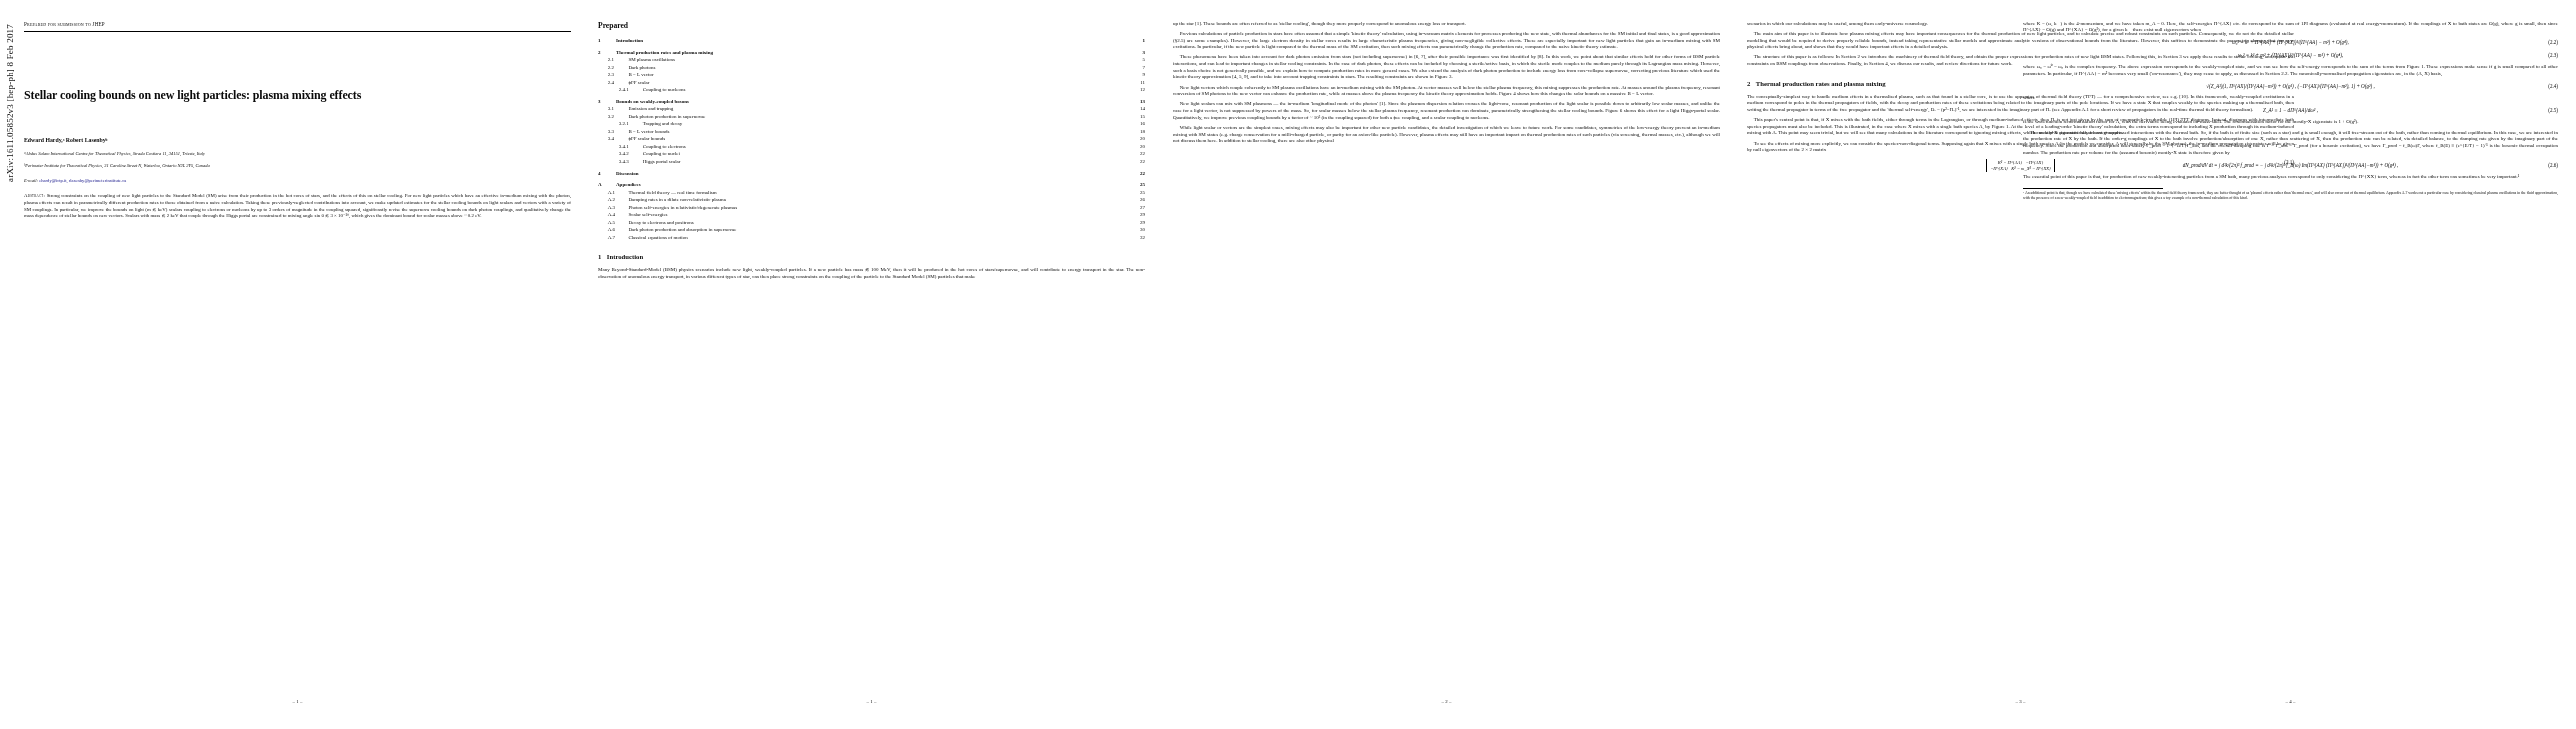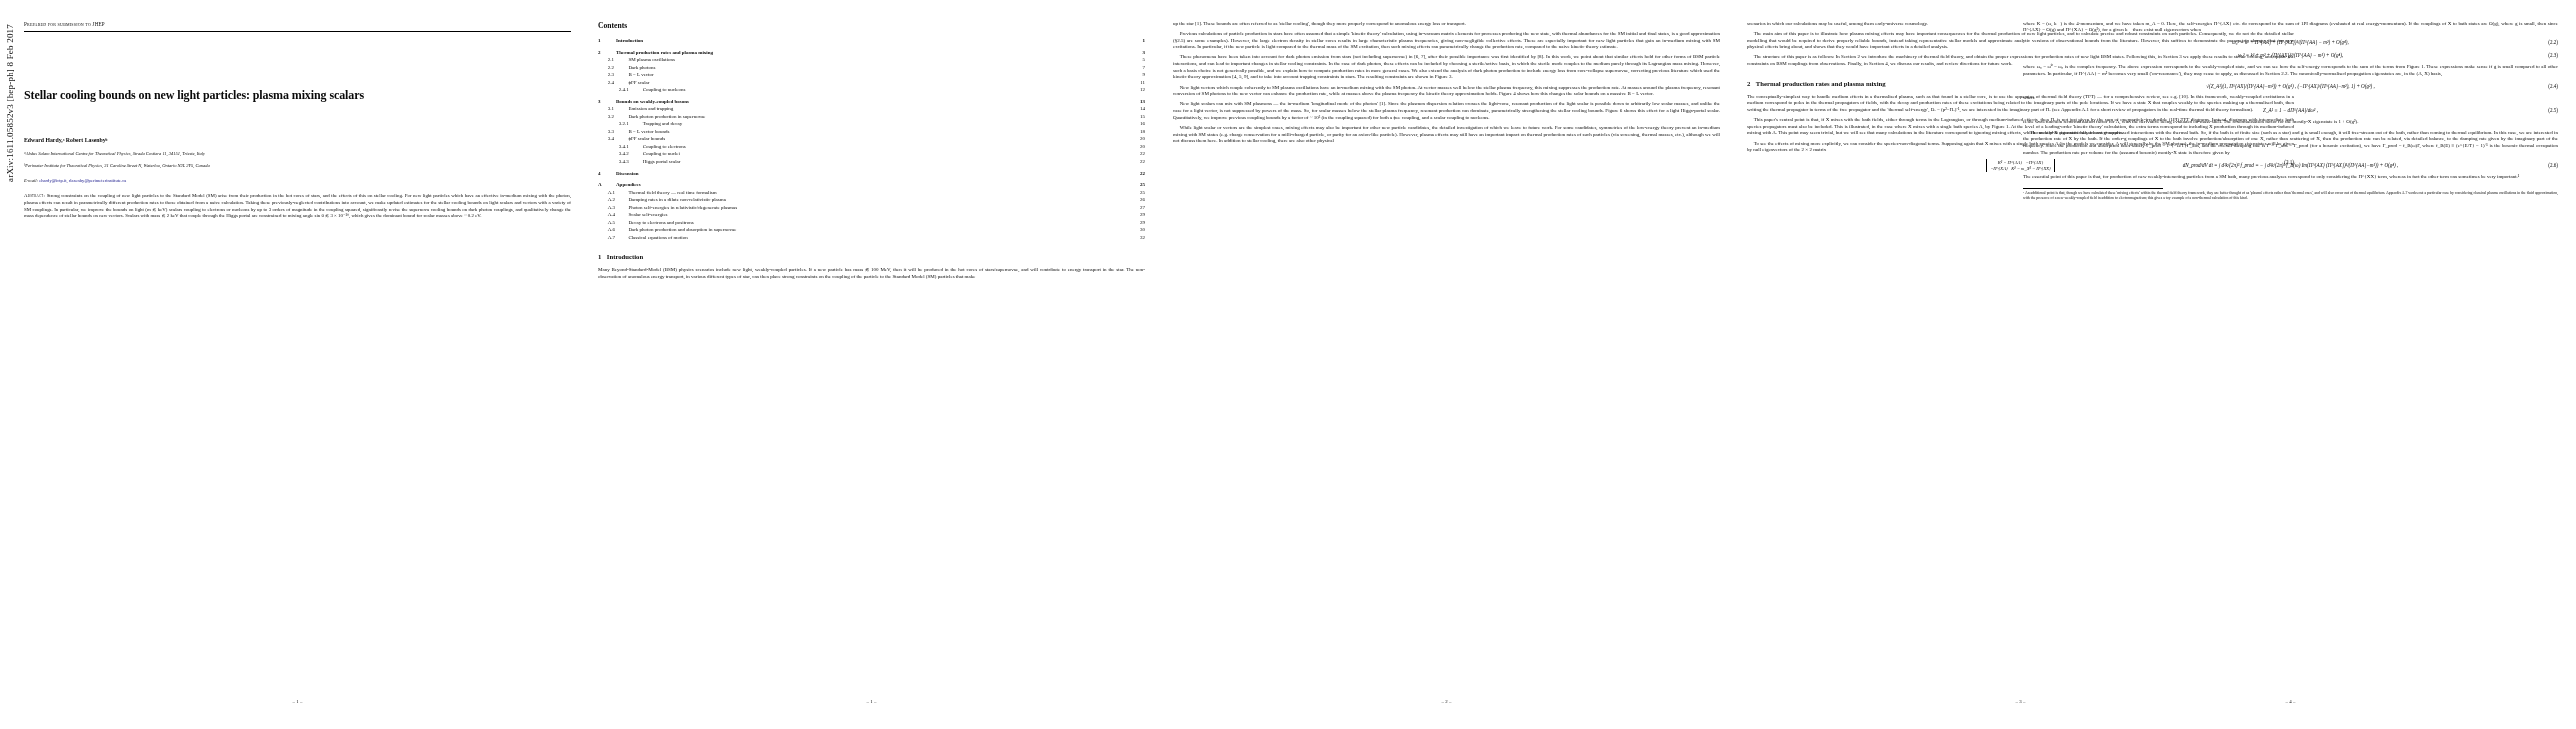--- a/index.html
+++ b/index.html
@@ -169,41 +169,41 @@
 <body>
 
 <div class="page-wrap">
 
   <div class="arxiv-stamp">arXiv:1611.05852v3 [hep-ph] 8 Feb 2017</div>
 
   <div class="col col1">
     <div class="hdr-small">Prepared for submission to JHEP</div>
     <div class="rule"></div>
 
-    <div class="title">Stellar cooling bounds on new light particles: plasma mixing scalars</div>
+    <div class="title">Stellar cooling bounds on new light particles: plasma mixing effects</div>
 
     <div class="authors">Edward Hardy,ᵃ Robert Lasenbyᵇ</div>
     <div class="affil">ᵃAbdus Salam International Centre for Theoretical Physics, Strada Costiera 11, 34151, Trieste, Italy</div>
     <div class="affil">ᵇPerimeter Institute for Theoretical Physics, 31 Caroline Street N, Waterloo, Ontario N2L 2Y5, Canada</div>
 
     <div class="email">
       <span>E-mail:</span>
       <span class="mono">ehardy@ictp.it, rlasenby@perimeterinstitute.ca</span>
     </div>
 
     <div class="abstract">
       <span class="lbl">Abstract:</span>
       <span>Strong constraints on the coupling of new light particles to the Standard Model (SM) arise from their production in the hot cores of stars, and the effects of this on stellar cooling. For new light particles which have an effective in-medium mixing with the photon, plasma effects can result in parametrically different production rates to those obtained from a naive calculation. Taking these previously-neglected contributions into account, we make updated estimates for the stellar cooling bounds on light scalars and vectors with a variety of SM couplings. In particular, we improve the bounds on light (m ≲ keV) scalars coupling to electrons or nucleons by up to 3 orders of magnitude in the coupling squared, significantly revise the supernova cooling bounds on dark photon couplings, and qualitatively change the mass dependence of stellar bounds on new vectors. Scalars with mass ≲ 2 keV that couple through the Higgs portal are constrained to mixing angle sin θ ≲ 3 × 10⁻¹⁰, which gives the dominant bound for scalar masses above ~ 0.2 eV.</span>
     </div>
 
     <div class="pagenum">– 1 –</div>
   </div>
 
   <div class="col col2">
-    <div class="toc-title">Contents</div>
+    <div class="toc-title">Prepared</div>
 
     <div>
       <div class="toc-line lvl1">
           <span class="toc-num">1</span>
           <span class="toc-txt">Introduction</span>
           <span class="toc-pg">1</span>
         </div>
       <div class="toc-line lvl1">
           <span class="toc-num">2</span>
           <span class="toc-txt">Thermal production rates and plasma mixing</span>

